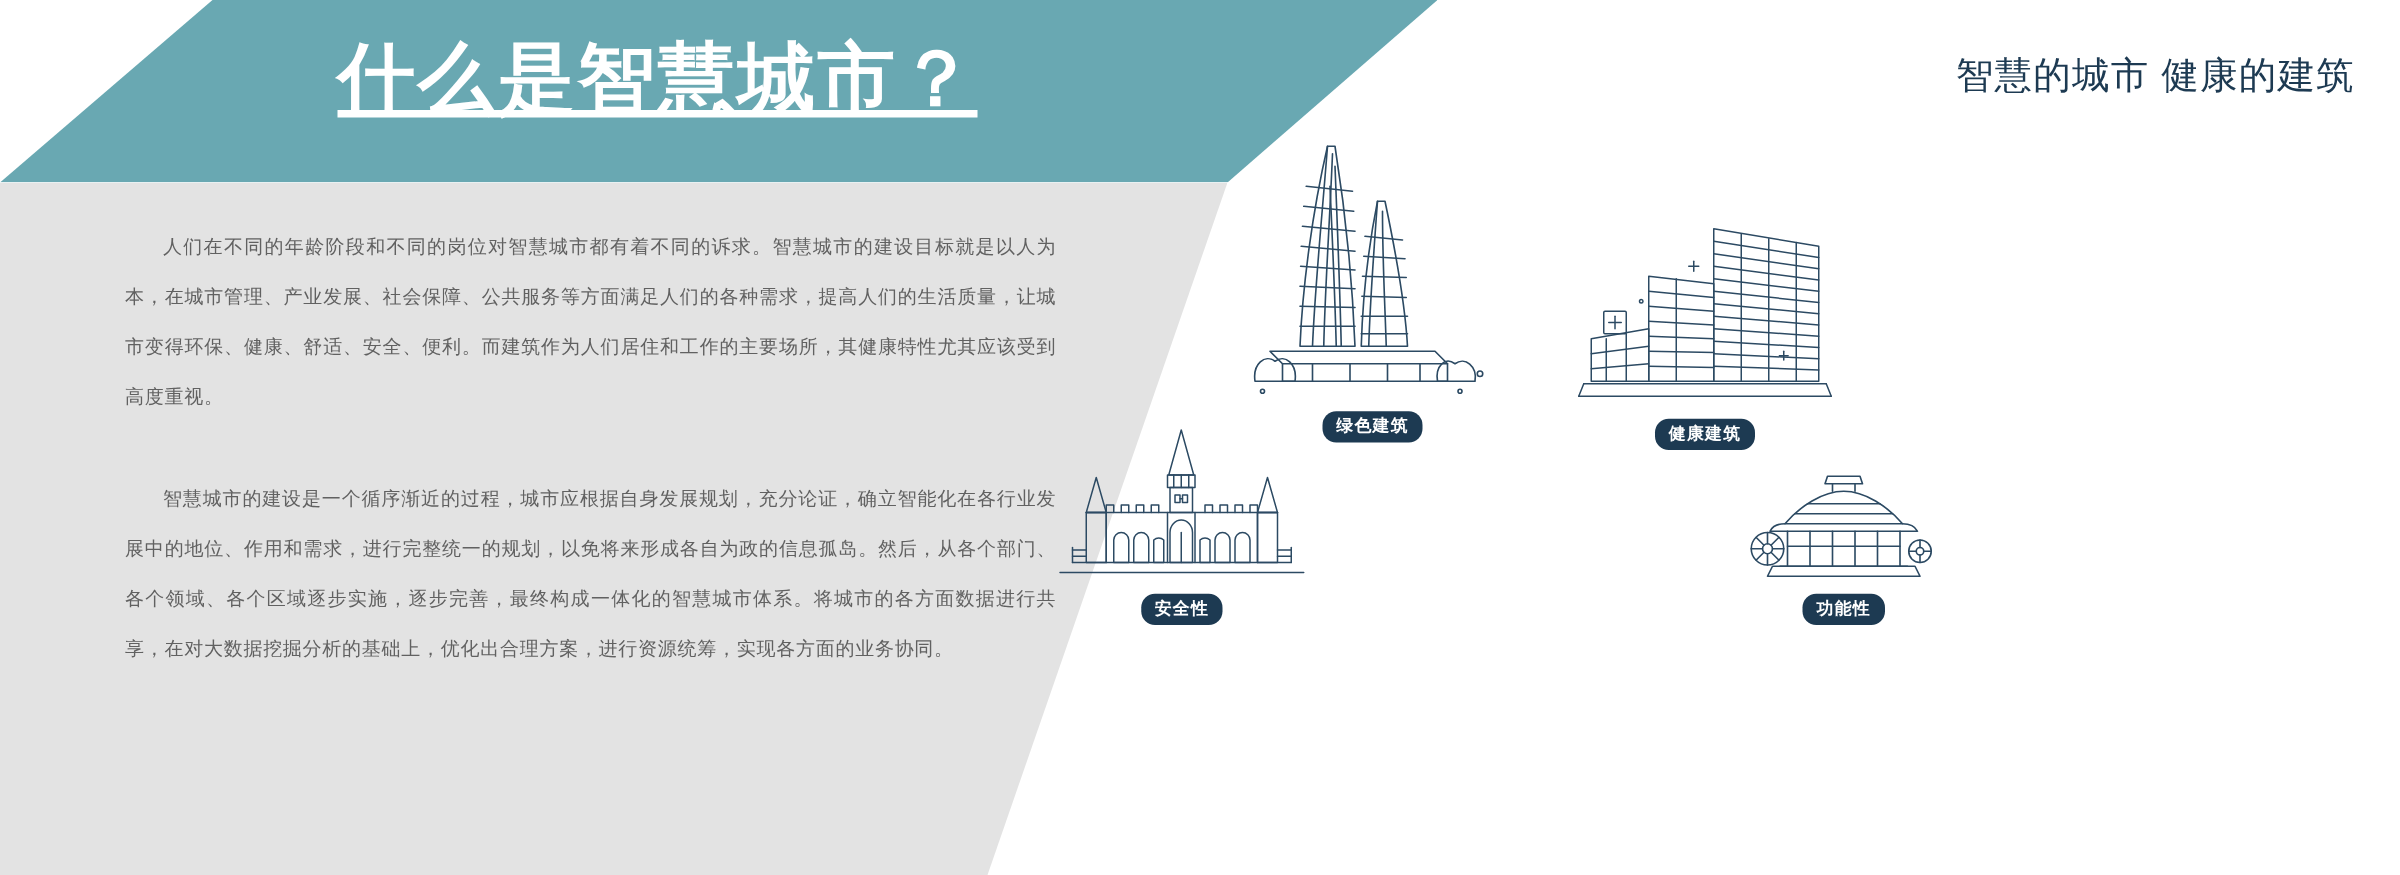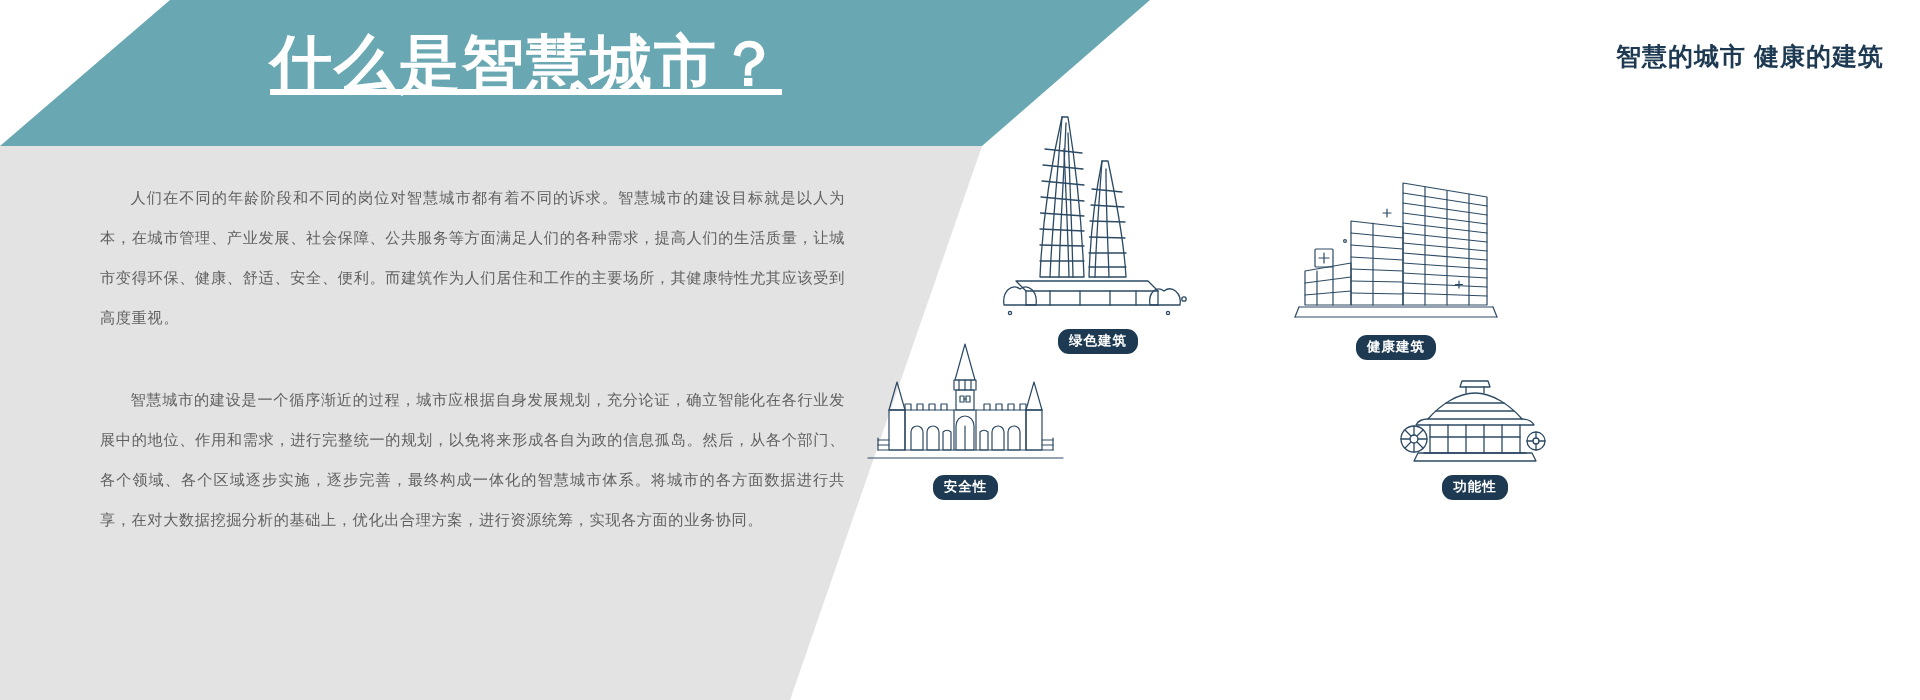--- a/index.html
+++ b/index.html
@@ -42,22 +42,22 @@
     white-space: nowrap;
     z-index: 4;
     text-decoration: underline;
   }
 
   
   #right-heading {
     position: absolute;
     right: 36px;
     top: 40px;
-    font-size: 25px;
-    font-weight: bold;
+    font-size: 30px;
+    font-weight: normal;
     color: #1d3a52;
     letter-spacing: 1px;
     white-space: nowrap;
     z-index: 5;
   }
 
   
   #body-panel {
     position: absolute;
     left: 0;
@@ -116,22 +116,22 @@
     font-weight: bold;
     letter-spacing: 1px;
     padding: 5px 11px 6px 11px;
     line-height: 1;
     white-space: nowrap;
     border-radius: 11px;
   }
 
   
   #illus-green   { left: 168px;  top: 14px;  }
-  #illus-health  { left: 461px;  top: 80px;  }
-  #illus-safety  { left: 28px;   top: 245px; }
+  #illus-health  { left: 429px;  top: 80px;  }
+  #illus-safety  { left: 8px;   top: 245px; }
   #illus-living  { left: 355px;  top: 275px; }
   #illus-func    { left: 570px;  top: 280px; justify-content: center; }
 </style>
 </head>
 <body>
 
 <div id="title-banner"></div>
 <div id="title-text">什么是智慧城市？</div>
 
 <div id="right-heading">智慧的城市  健康的建筑</div>

